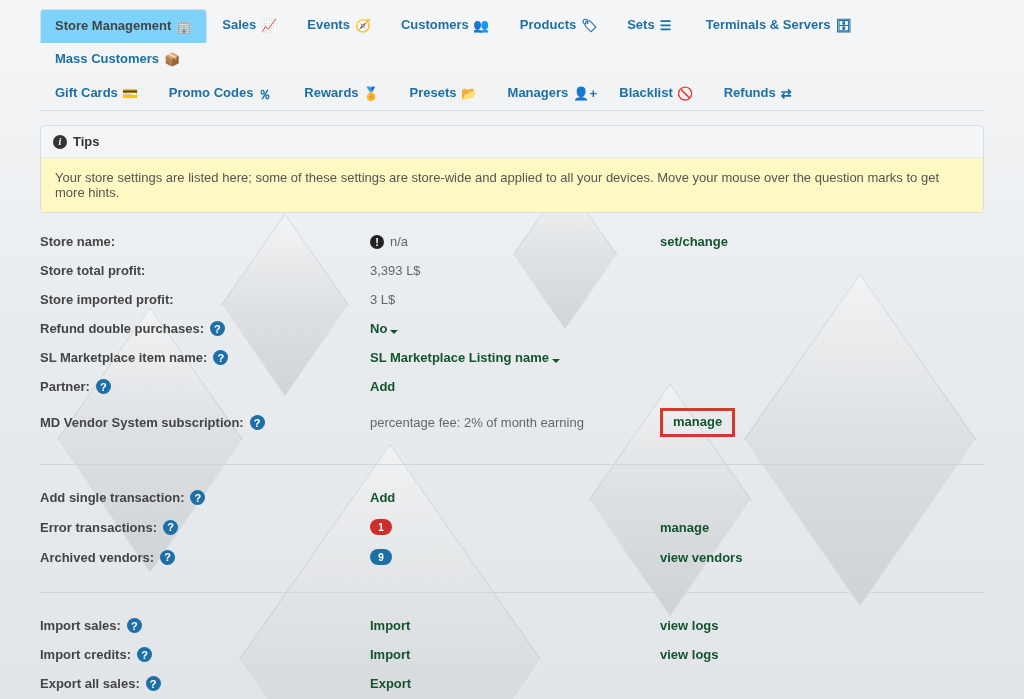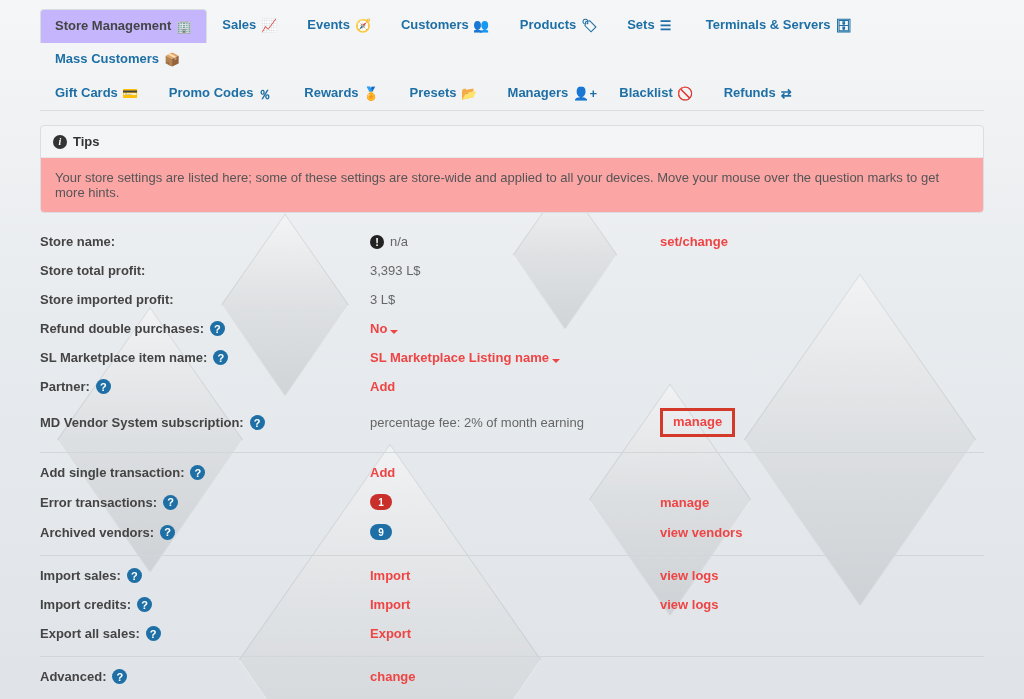--- a/index.html
+++ b/index.html
@@ -30,54 +30,54 @@
   .tab {
     display:inline-flex; align-items:center; gap:5px;
     padding:8px 14px 10px 14px;
     color:#1d6fa5; font-weight:700; font-size:13px;
     border:1px solid transparent; border-bottom:none;
     border-radius:4px 4px 0 0;
     cursor:pointer;
     white-space:nowrap;
   }
   .tab.active {
-    background:#c4b5fd;
+    background:#7dd3fc;
     border-color:#d9dee2;
     color:#444;
     position:relative; top:1px;
   }
   .tab-icon { display:inline-block; width:16px; height:14px; }
 
   
   .tips {
     margin-top:14px;
     border:1px solid #d9dee2; border-radius:4px;
     background:#f3f5f7;
     overflow:hidden;
   }
   .tips-head {
     display:flex; align-items:center; gap:6px;
     padding:8px 12px; font-weight:700; color:#333;
     border-bottom:1px solid #e4e8eb;
   }
-  .tips-body { background:#fca5a5; padding:12px 14px; color:#555; font-size:13px; }
+  .tips-body { background:#fef9c3; padding:12px 14px; color:#555; font-size:13px; }
   .info-icon-circle {
     width:14px;height:14px;border-radius:50%;background:#333;color:#fff;
     display:inline-flex;align-items:center;justify-content:center;
     font-size:10px;font-weight:700;font-style:italic;font-family:Georgia,serif;
   }
 
   
   .settings { margin-top:14px; }
   .row { display:flex; align-items:center; padding:7px 0; }
-  .row.divider { border-top:1px solid #d1d6db; margin-top:8px; padding-top:12px; }
+  .row.divider { border-top:1px solid #d1d6db; margin-top:20px; padding-top:25px; }
   .col-label { flex:0 0 330px; font-weight:700; color:#444; display:flex; align-items:center; gap:6px;text-align:center; }
   .col-mid   { flex:0 0 290px; color:#666; display:flex; align-items:center; gap:6px; }
   .col-action{ flex:1; }
-  a.link { color:#ef4444; text-decoration:none; font-weight:700; cursor:pointer; }
+  a.link { color:#14532d; text-decoration:none; font-weight:700; cursor:pointer; }
   .caret { display:inline-block; margin-left:3px; border-top:4px solid currentColor; border-left:4px solid transparent; border-right:4px solid transparent; transform:translateY(1px); }
   .help {
     width:15px;height:15px;border-radius:50%;background:#1d6fa5;color:#fff;
     display:inline-flex;align-items:center;justify-content:center;
     font-size:11px;font-weight:700;cursor:help;
   }
   .badge {
     display:inline-flex;align-items:center;justify-content:center;
     min-width:22px;height:16px;padding:0 6px;border-radius:10px;
     color:#fff;font-size:10px;font-weight:700;

